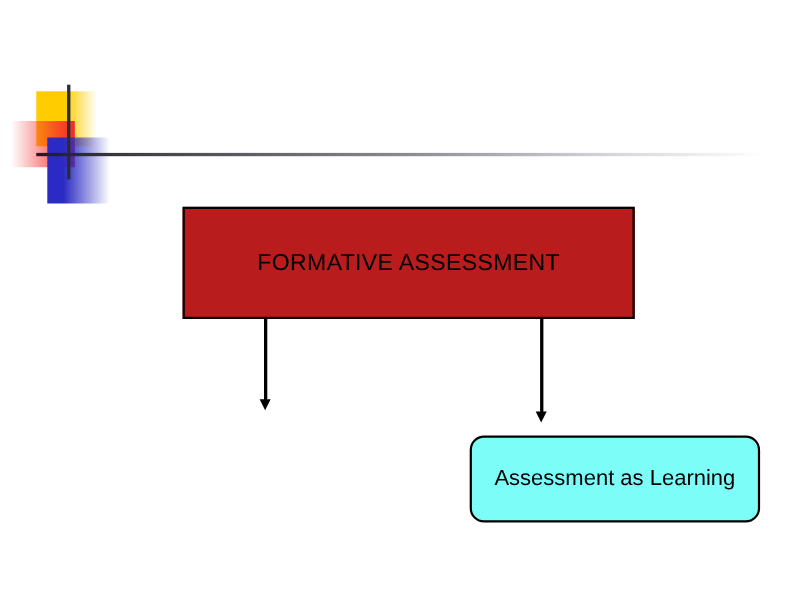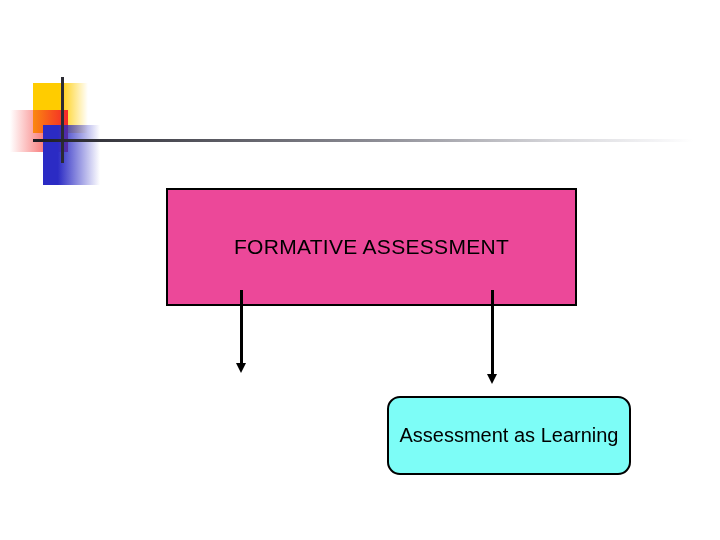--- a/index.html
+++ b/index.html
@@ -66,22 +66,22 @@
     height: 3px;
     background: linear-gradient(to right, #1b1b22 0%, #3a3a42 12%, #8d8d95 52%, #d8d8dc 80%, #f4f4f6 95%, #ffffff 100%);
   }
 
   
   #main-box {
     position: absolute;
     left: 166px;
     top: 188px;
     width: 411px;
-    height: 118px;
-    background: #ec4899;
+    height: 102px;
+    background: #b91c1c;
     border: 2px solid #000000;
     box-sizing: border-box;
     display: flex;
     align-items: center;
     justify-content: center;
   }
   #main-box .label {
     font-size: 21px;
     color: #000000;
     letter-spacing: 0.3px;
@@ -125,21 +125,21 @@
     display: flex;
     align-items: center;
     justify-content: center;
   }
   .leaf-box .label {
     font-size: 20px;
     color: #000000;
     white-space: nowrap;
   }
   #leaf-left  { left: 58px;  top: 396px; width: 295px; height: 79px; }
-  #leaf-right { left: 387px; top: 396px; width: 244px; height: 79px; align-items: center; }
+  #leaf-right { left: 427px; top: 396px; width: 264px; height: 79px; align-items: center; }
 </style>
 </head>
 <body>
 
 <div id="slide">
 
   <div id="logo">
     <div class="sq-yellow"></div>
     <div class="sq-red"></div>
     <div class="sq-blue"></div>

